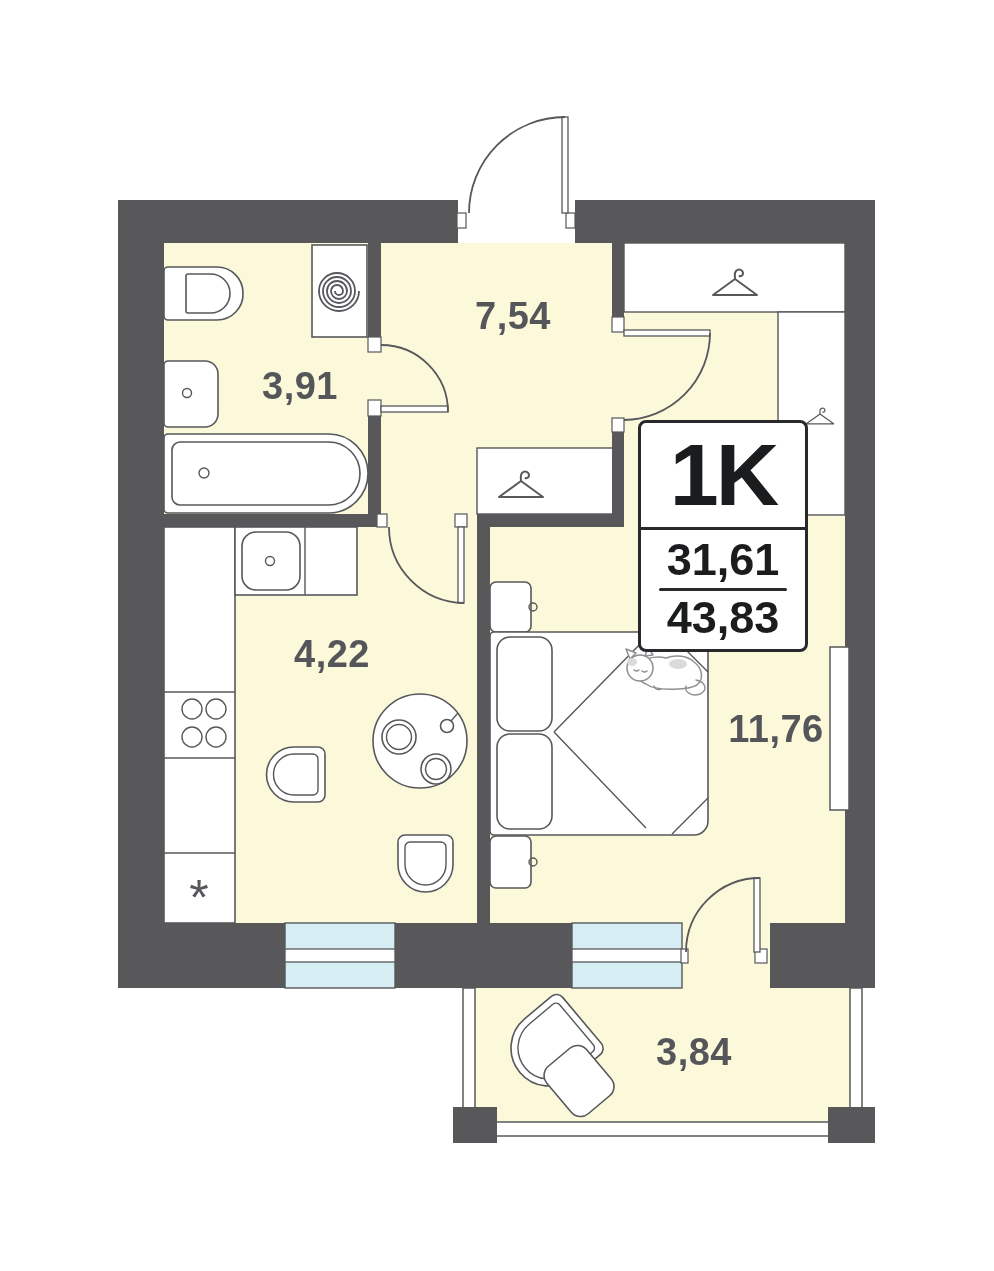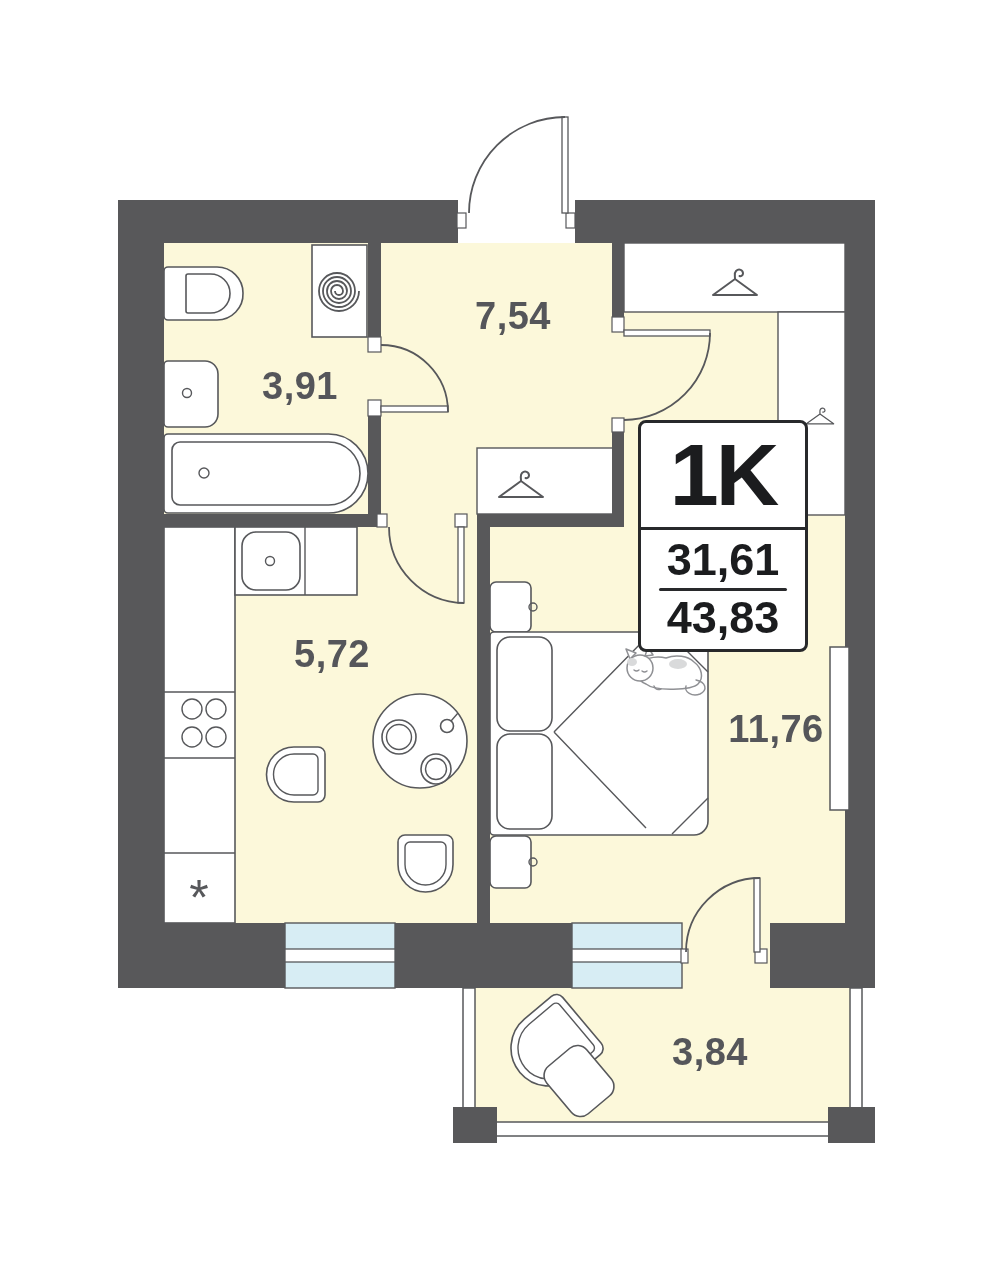--- a/index.html
+++ b/index.html
@@ -194,23 +194,23 @@
       <path class="arc" d="M389,527 A76,76 0 0 0 464,603"></path>
       <rect class="leaf" x="624" y="330" width="86" height="6"></rect>
       <path class="arc" d="M710,333 A87,87 0 0 1 624,420"></path>
       <rect class="leaf" x="754" y="878" width="6" height="74"></rect>
       <path class="arc" d="M760,878 A74,74 0 0 0 686,952"></path>
     </g>
   </svg>
 
   <div class="room-label" style="left:300px;top:386px">3,91</div>
   <div class="room-label" style="left:513px;top:316px">7,54</div>
-  <div class="room-label" style="left:332px;top:654px">5,72</div>
+  <div class="room-label" style="left:332px;top:654px">4,22</div>
   <div class="room-label" style="left:776px;top:729px">11,76</div>
-  <div class="room-label" style="left:710px;top:1052px">3,84</div>
+  <div class="room-label" style="left:694px;top:1052px">3,84</div>
 
   <div class="badge">
     <div class="badge-unit">1K</div>
     <div class="badge-areas">
       <div>31,61</div>
       <div class="badge-divider"></div>
       <div>43,83</div>
     </div>
   </div>
 

